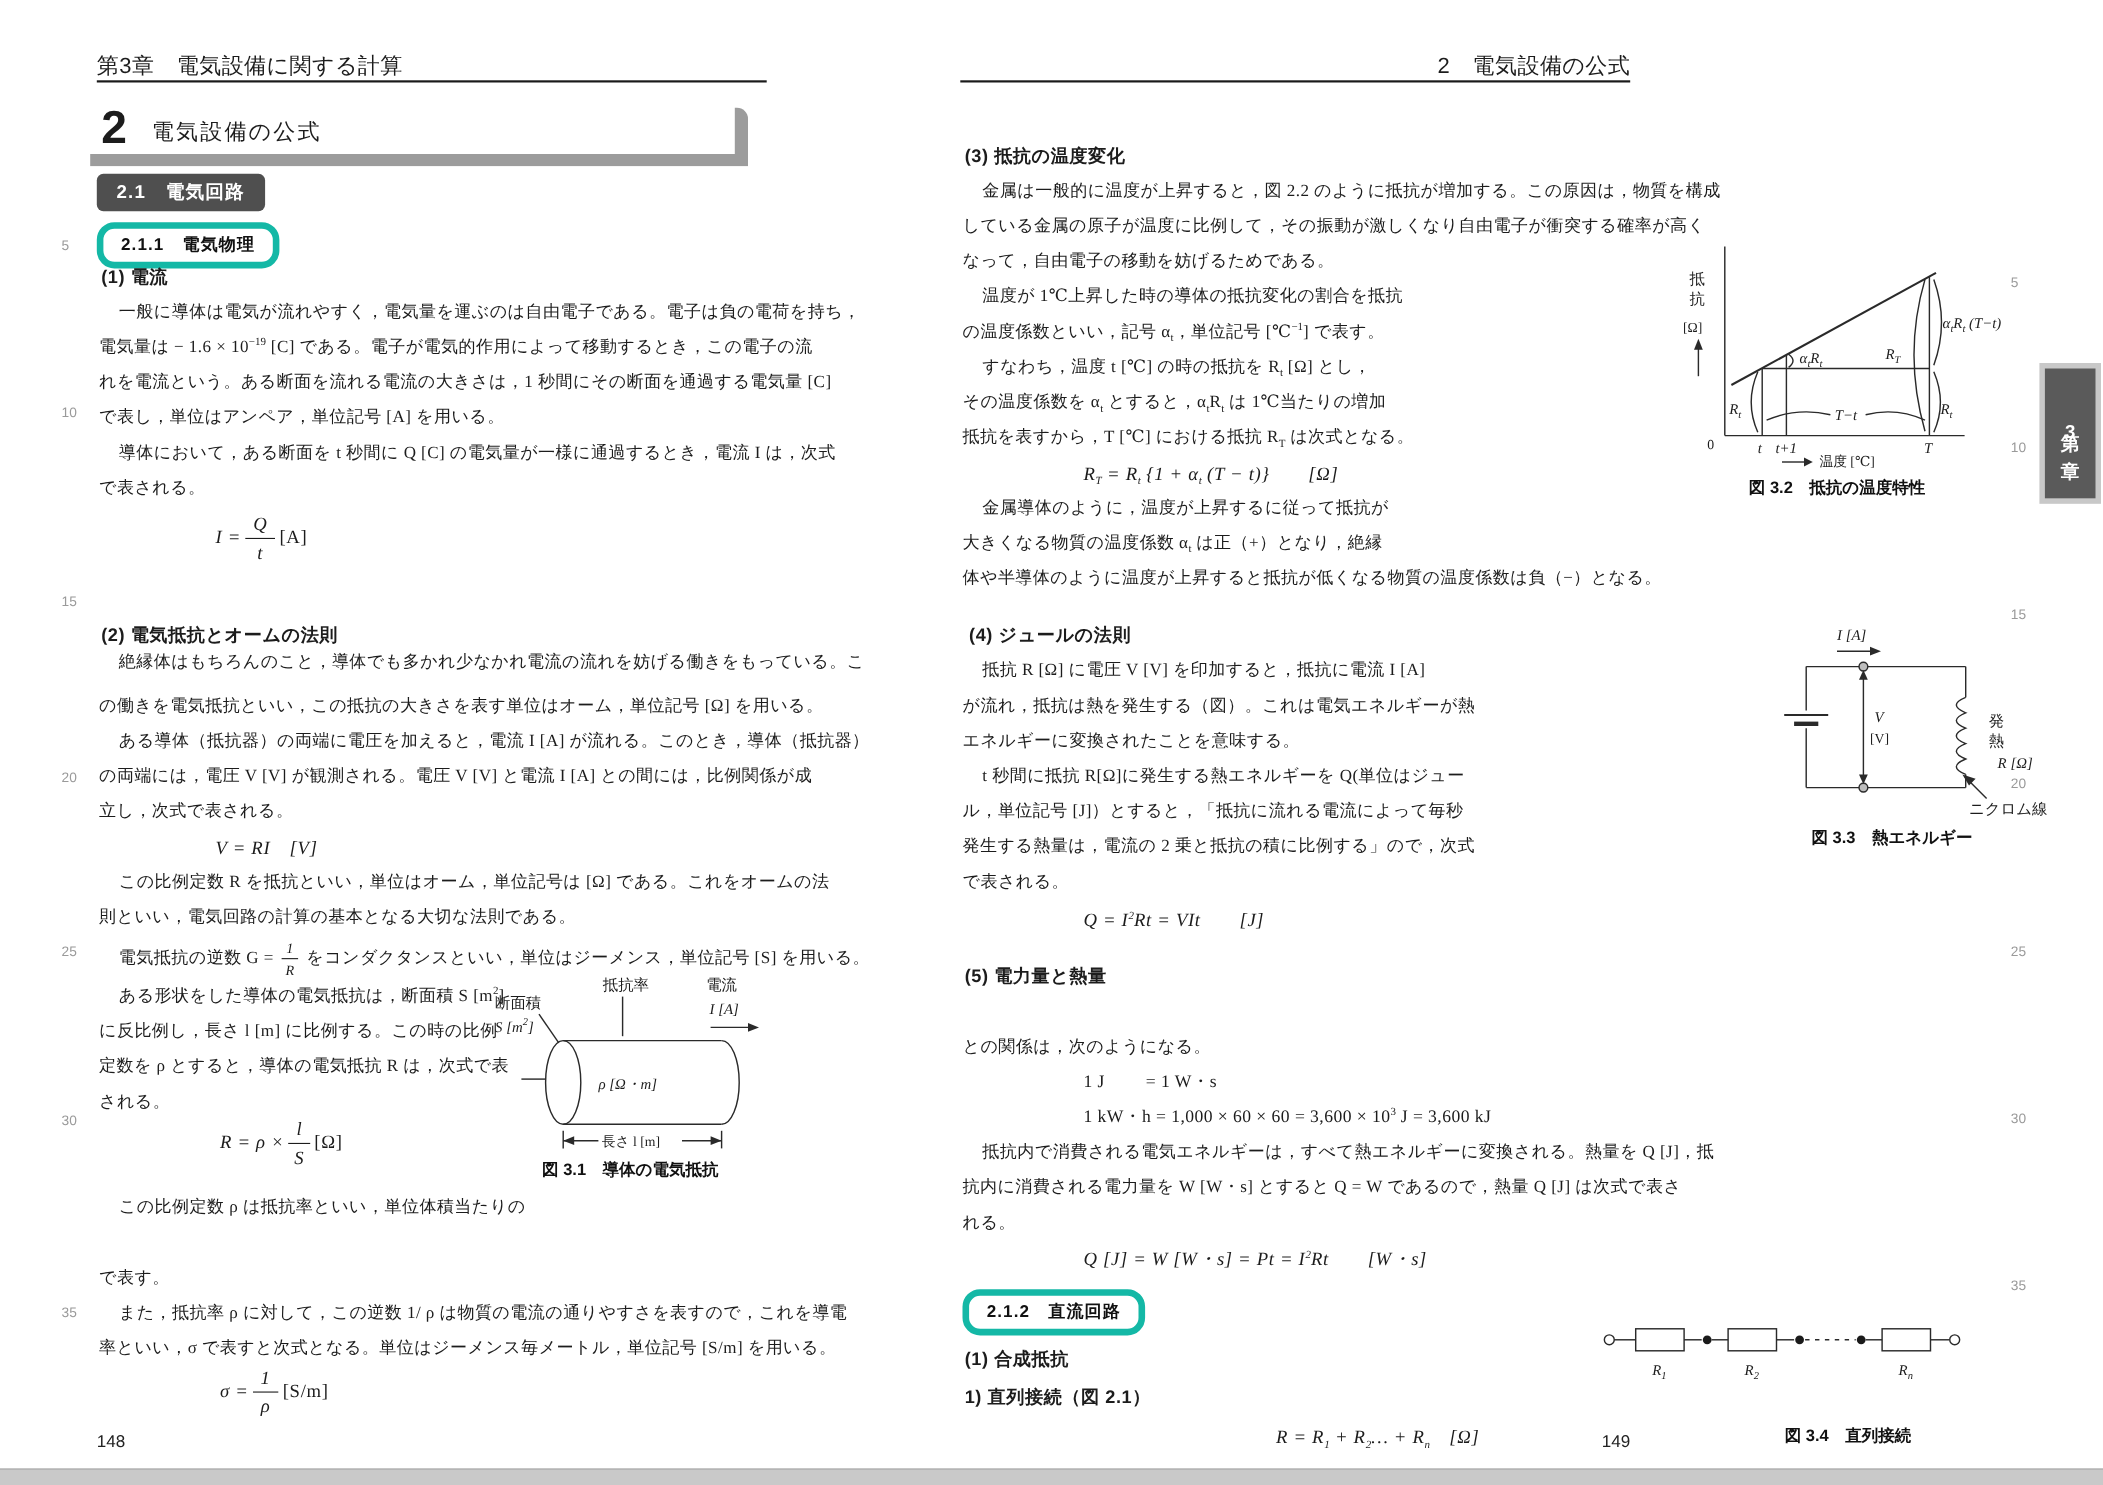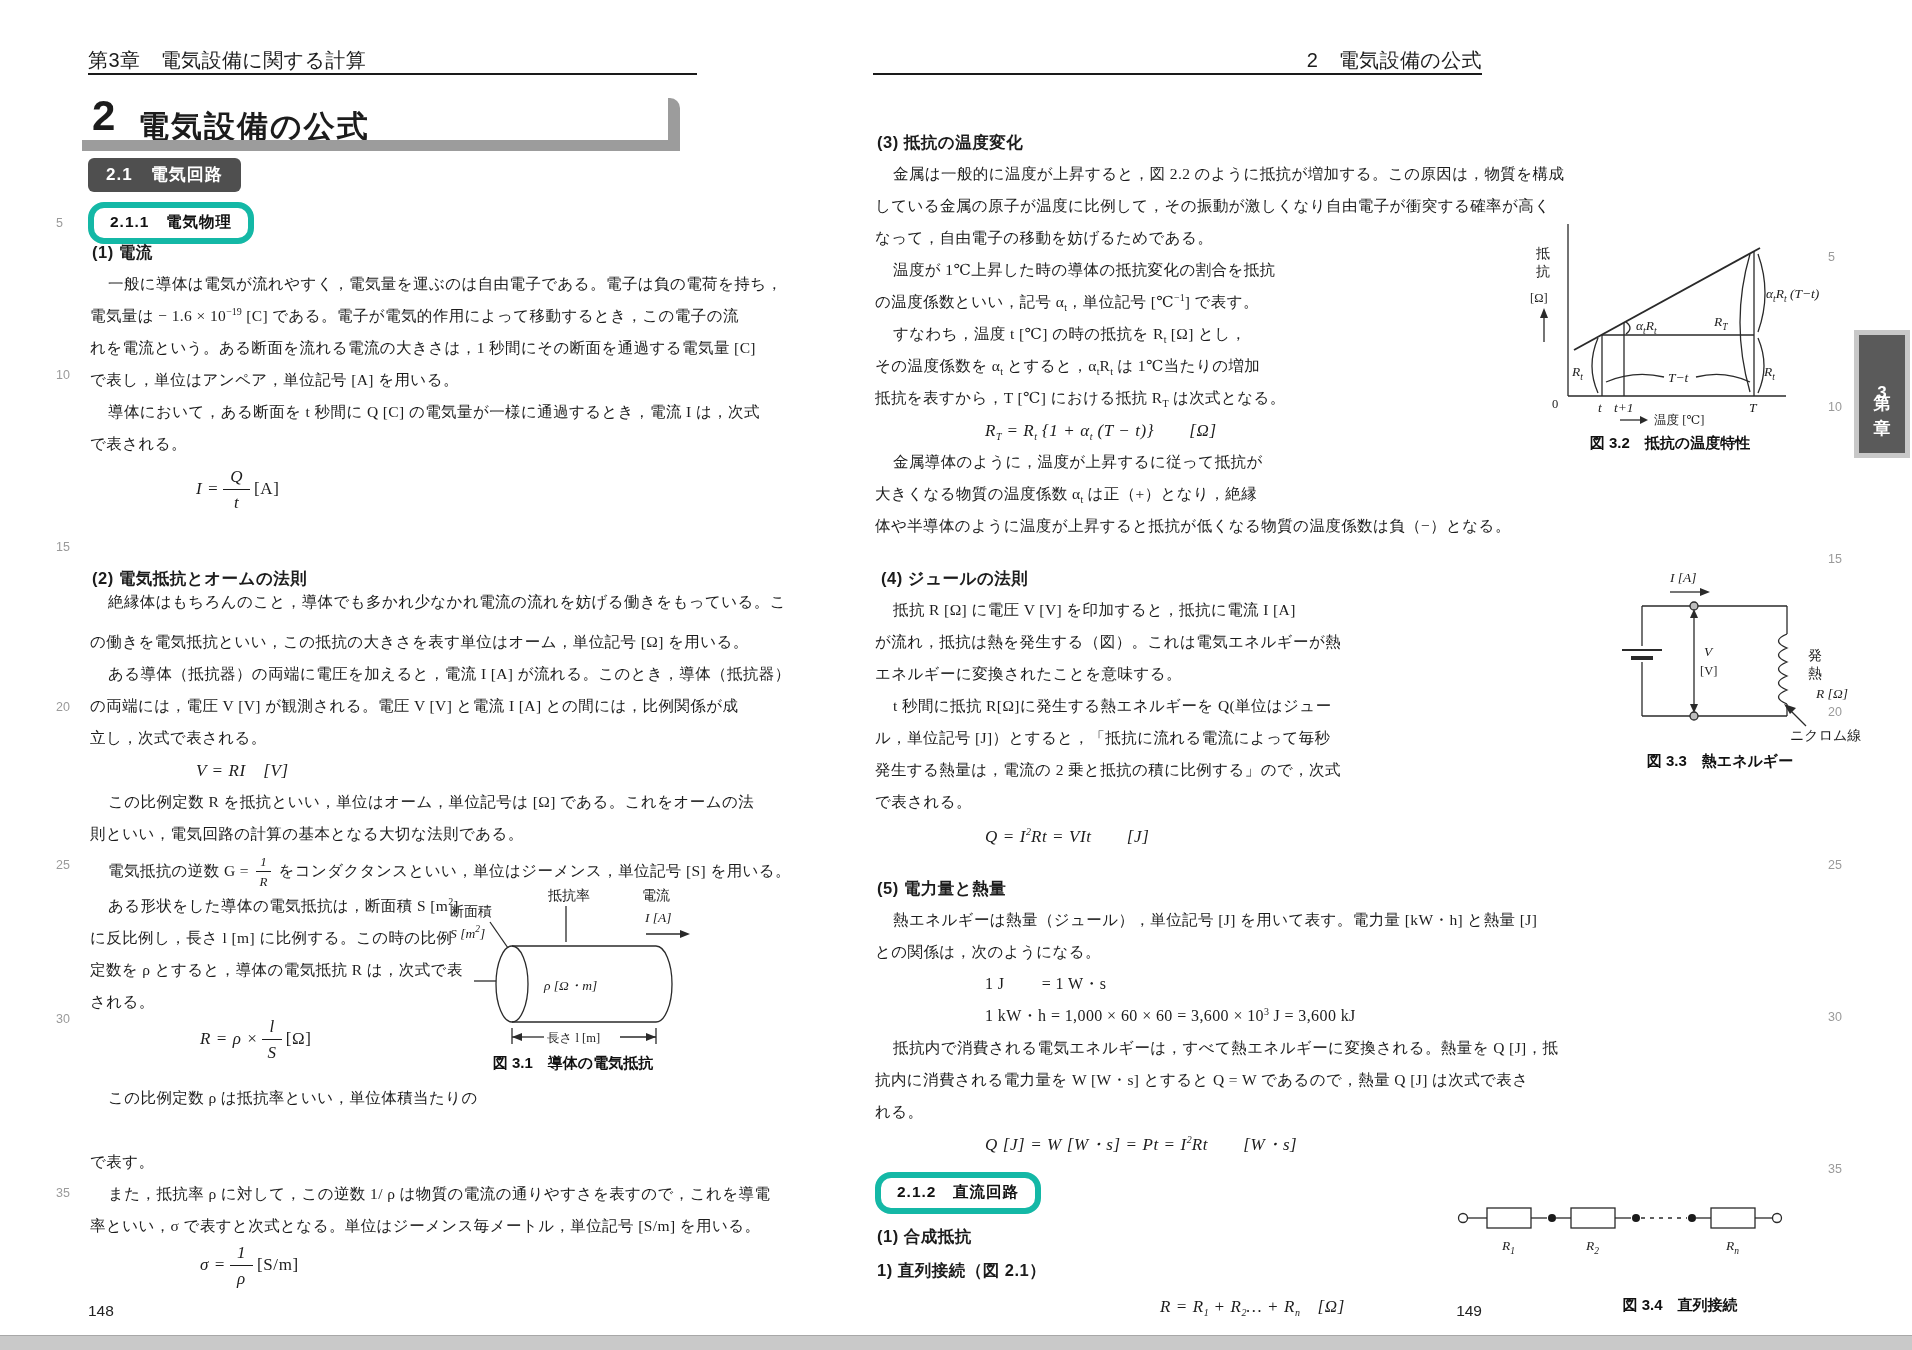--- a/index.html
+++ b/index.html
@@ -19,21 +19,21 @@
   .frac-sm .num{padding:0 4px 1px;}
   .mn{position:absolute;font-family:"Liberation Sans","DejaVu Sans",sans-serif;font-size:12.5px;color:#9a9a9a;}
   .rule{position:absolute;height:2px;background:#1a1a1a;}
   .cap{position:absolute;font-family:"Liberation Sans","DejaVu Sans",sans-serif;font-weight:bold;font-size:15px;
        color:#111;text-align:center;white-space:nowrap;}
   .badge-dark{position:absolute;background:#4f4f4f;color:#fff;font-family:"Liberation Sans","DejaVu Sans",sans-serif;
        font-weight:bold;font-size:17px;padding:5px 18px 6px;border-radius:6px;letter-spacing:1px;}
   .badge-line{position:absolute;background:#fff;color:#111;font-family:"Liberation Sans","DejaVu Sans",sans-serif;
        font-weight:bold;font-size:15.5px;padding:4px 16px 5px;border:6px solid #14b8a6;border-radius:16px;letter-spacing:1px;}
   .title-num{position:absolute;font-family:"Liberation Sans","DejaVu Sans",sans-serif;font-weight:bold;font-size:42px;}
-  .title-txt{position:absolute;font-family:"Liberation Sans","DejaVu Sans",sans-serif;font-weight:bold;font-size:31px;letter-spacing:2px;}
+  .title-txt{position:absolute;font-family:"Liberation Sans","DejaVu Sans",sans-serif;font-weight:normal;font-size:20px;letter-spacing:2px;}
   .gray-bar{position:absolute;background:#9c9c9c;}
   .gray-tail{position:absolute;background:#9c9c9c;border-top-right-radius:10px;}
   .tab-outer{position:absolute;background:#c8c8c8;padding:5px;}
   .tab-inner{background:#5a5a5a;color:#fff;font-family:"Liberation Sans","DejaVu Sans",sans-serif;font-weight:bold;
        font-size:17px;writing-mode:vertical-rl;text-orientation:upright;letter-spacing:3px;
        width:46px;height:118px;display:flex;align-items:center;justify-content:center;}
   .pageno{position:absolute;font-size:15.5px;font-family:"Liberation Sans","DejaVu Sans",sans-serif;color:#222;}
   .strip-bottom{position:absolute;left:0;bottom:0;width:1912px;height:14px;background:#c9c9c9;border-top:1px solid #a8a8a8;}
   svg{position:absolute;overflow:visible;}
   svg text{fill:#1c1c1c;font-family:"Liberation Serif","DejaVu Serif",serif;font-size:14px;}
@@ -180,21 +180,20 @@
   <div class="tl" style="left:875px;top:632px;">が流れ，抵抗は熱を発生する（図）。これは電気エネルギーが熱</div>
   <div class="tl" style="left:875px;top:664px;">エネルギーに変換されたことを意味する。</div>
   <div class="tl" style="left:893px;top:696px;">t 秒間に抵抗 R[Ω]に発生する熱エネルギーを Q(単位はジュー</div>
   <div class="tl" style="left:875px;top:728px;">ル，単位記号 [J]）とすると，「抵抗に流れる電流によって毎秒</div>
   <div class="tl" style="left:875px;top:760px;">発生する熱量は，電流の 2 乗と抵抗の積に比例する」ので，次式</div>
   <div class="tl" style="left:875px;top:792px;">で表される。</div>
 
   <div class="tl fm" style="left:985px;top:826px;">Q = I<sup>2</sup>Rt = VIt　　[J]</div>
 
   <div class="tl hd" style="left:877px;top:878px;">(5) 電力量と熱量</div>
-  <div class="tl" style="left:893px;top:910px;">熱エネルギーは熱量（ジュール），単位記号 [J] を用いて表す。電力量 [kW・h] と熱量 [J]</div>
   <div class="tl" style="left:875px;top:942px;">との関係は，次のようになる。</div>
   <div class="tl eq" style="left:985px;top:974px;">1 J　　 = 1 W・s</div>
   <div class="tl eq" style="left:985px;top:1006px;">1 kW・h = 1,000 × 60 × 60 = 3,600 × 10<sup>3</sup> J = 3,600 kJ</div>
   <div class="tl" style="left:893px;top:1038px;">抵抗内で消費される電気エネルギーは，すべて熱エネルギーに変換される。熱量を Q [J]，抵</div>
   <div class="tl" style="left:875px;top:1070px;">抗内に消費される電力量を W [W・s] とすると Q = W であるので，熱量 Q [J] は次式で表さ</div>
   <div class="tl" style="left:875px;top:1102px;">れる。</div>
 
   <div class="tl fm" style="left:985px;top:1134px;">Q [J] = W [W・s] = Pt = I<sup>2</sup>Rt　　[W・s]</div>
 
   <div class="badge-line" style="left:875px;top:1172px;">2.1.2　直流回路</div>

